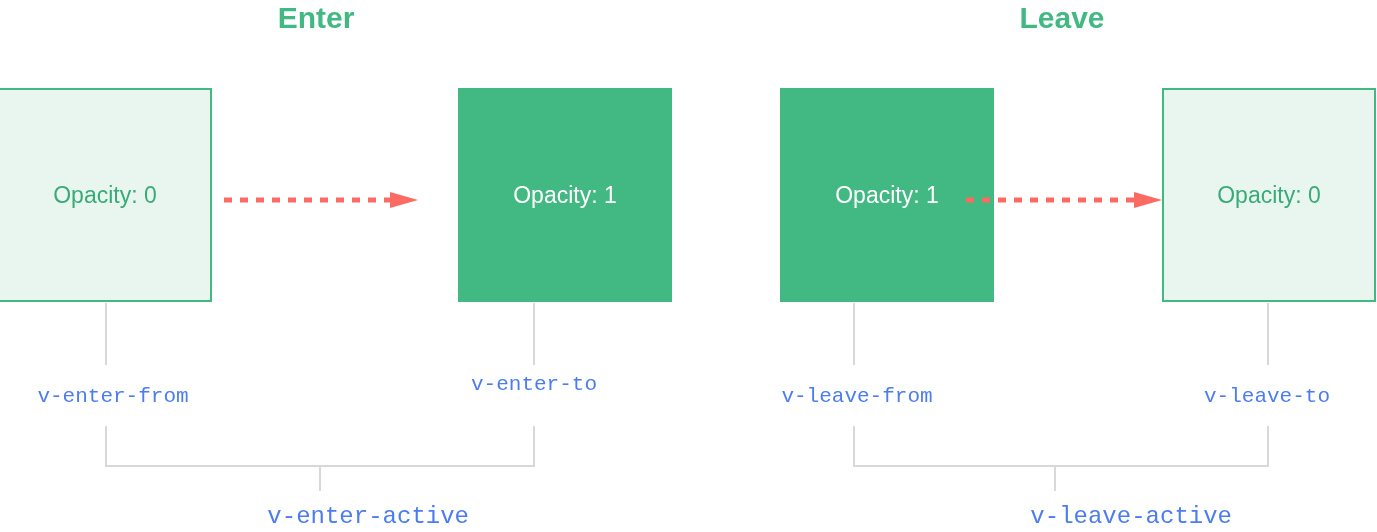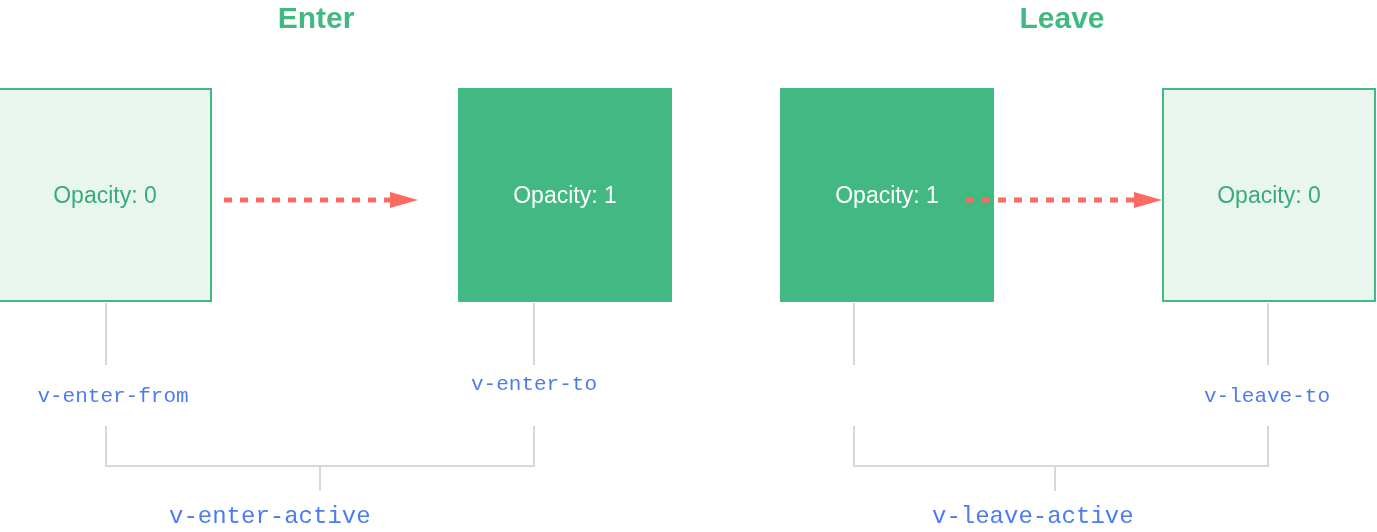--- a/index.html
+++ b/index.html
@@ -118,21 +118,21 @@
   #lbl-enter-to   { left: 408px;  top: 374px; width: 252px; }
   #lbl-leave-from { left: 707px;  top: 386px; width: 300px; }
   #lbl-leave-to   { left: 1141px; top: 386px; width: 252px; }
 
   .active-label {
     position: absolute;
     font-family: "Liberation Mono", monospace;
     font-size: 24px;
     line-height: 24px;
     color: #4c7cf0;
-    text-align: left;
+    text-align: right;
     white-space: nowrap;
   }
   #lbl-enter-active { left: 169px; top: 505px; width: 300px; }
   #lbl-leave-active { left: 932px; top: 505px; width: 300px; }
 </style>
 </head>
 <body>
 
 <div id="stage">
 
@@ -172,20 +172,21 @@
 
   <div id="drop-enter-from" class="vline"></div>
   <div id="drop-enter-to" class="vline"></div>
   <div id="drop-leave-from" class="vline"></div>
   <div id="drop-leave-to" class="vline"></div>
 
   <div id="lbl-enter-from" class="class-label">v-enter-from</div>
 
   <div id="lbl-enter-to" class="class-label">v-enter-to</div>
 
+  <div id="lbl-leave-from" class="class-label">v-leave-from</div>
 
   <div id="lbl-leave-to" class="class-label">v-leave-to</div>
 
   <div id="brk-enter-left" class="vline"></div>
   <div id="brk-enter-right" class="vline"></div>
   <div id="brk-enter-bar" class="hline"></div>
   <div id="brk-enter-stem" class="vline"></div>
 
   <div id="brk-leave-left" class="vline"></div>
   <div id="brk-leave-right" class="vline"></div>

